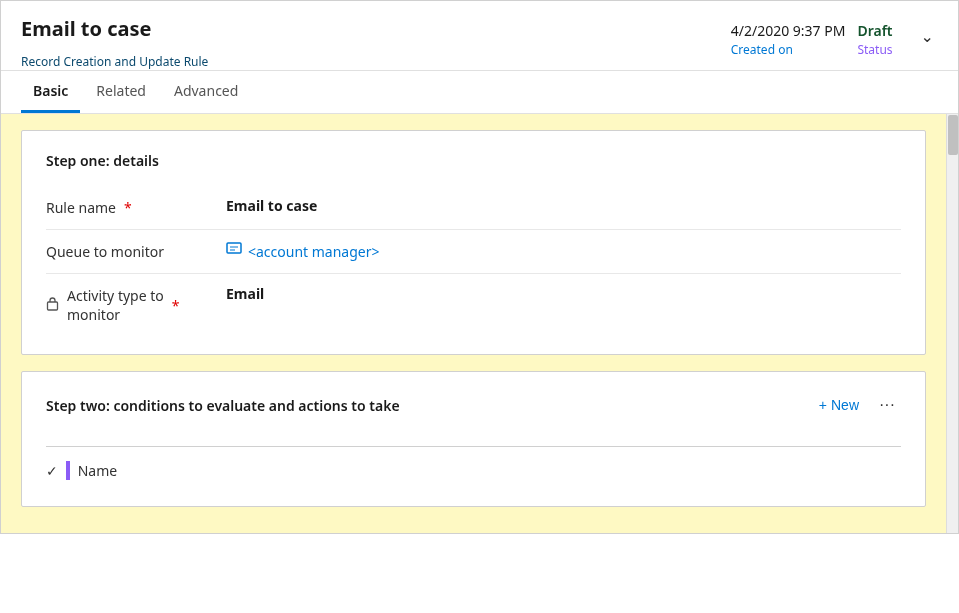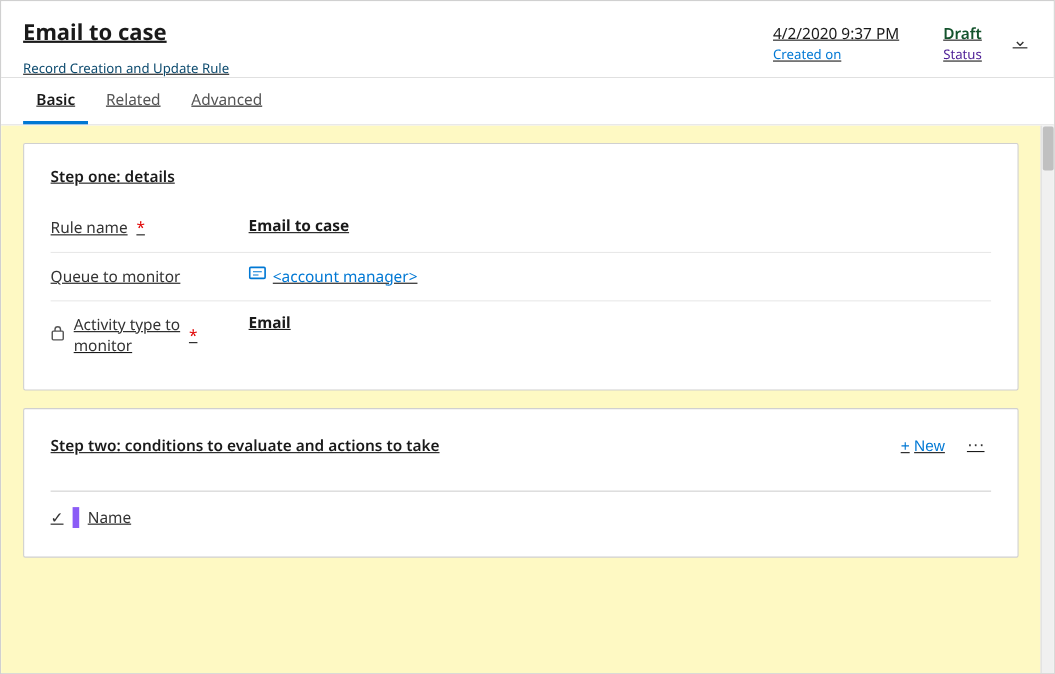--- a/index.html
+++ b/index.html
@@ -8,25 +8,24 @@
       font-size: 14px;
       background: #fff;
       color: #1a1a1a;
       width: 959px;
       height: 613px;
       overflow: hidden;
     }
 
     .page-wrapper {
       width: 959px;
-      height: 613px;
+      height: 534px;
       display: flex;
       flex-direction: column;
       border: 1px solid #d0d0d0;
-      text-decoration: underline;
     }
 
     
     .header {
       display: flex;
       align-items: flex-start;
       justify-content: space-between;
       padding: 16px 20px 0 20px;
       border-bottom: 1px solid #e0e0e0;
     }
@@ -43,21 +42,21 @@
       margin-top: 12px;
     }
     .header-right {
       display: flex;
       align-items: flex-start;
       gap: 24px;
       padding-top: 4px;
     }
     .header-meta {
       display: flex;
-      gap: 40px;
+      gap: 12px;
     }
     .meta-block {
       display: flex;
       flex-direction: column;
       align-items: flex-start;
     }
     .meta-value {
       font-size: 14px;
       color: #1a1a1a;
       font-weight: 400;
@@ -67,21 +66,21 @@
       color: #0078d4;
       margin-top: 1px;
     }
     .meta-status-value {
       font-size: 14px;
       color: #14532d;
       font-weight: 600;
     }
     .meta-status-label {
       font-size: 12px;
-      color: #4c1d95;
+      color: #8b5cf6;
       margin-top: 1px;
     }
     .chevron-btn {
       background: none;
       border: none;
       cursor: pointer;
       padding: 4px;
       color: #333;
       font-size: 16px;
       margin-top: 2px;
@@ -250,21 +249,21 @@
       gap: 8px;
       padding: 6px 0;
     }
     .check-icon {
       color: #333;
       font-size: 14px;
     }
     .col-name {
       font-size: 14px;
       color: #333;
-      border-left: 6px solid #8b5cf6;
+      border-left: 4px solid #8b5cf6;
       padding-left: 8px;
     }
   </style>
 </head>
 <body>
 
 <div class="page-wrapper">
 
   <div class="header">
     <div class="header-left">

